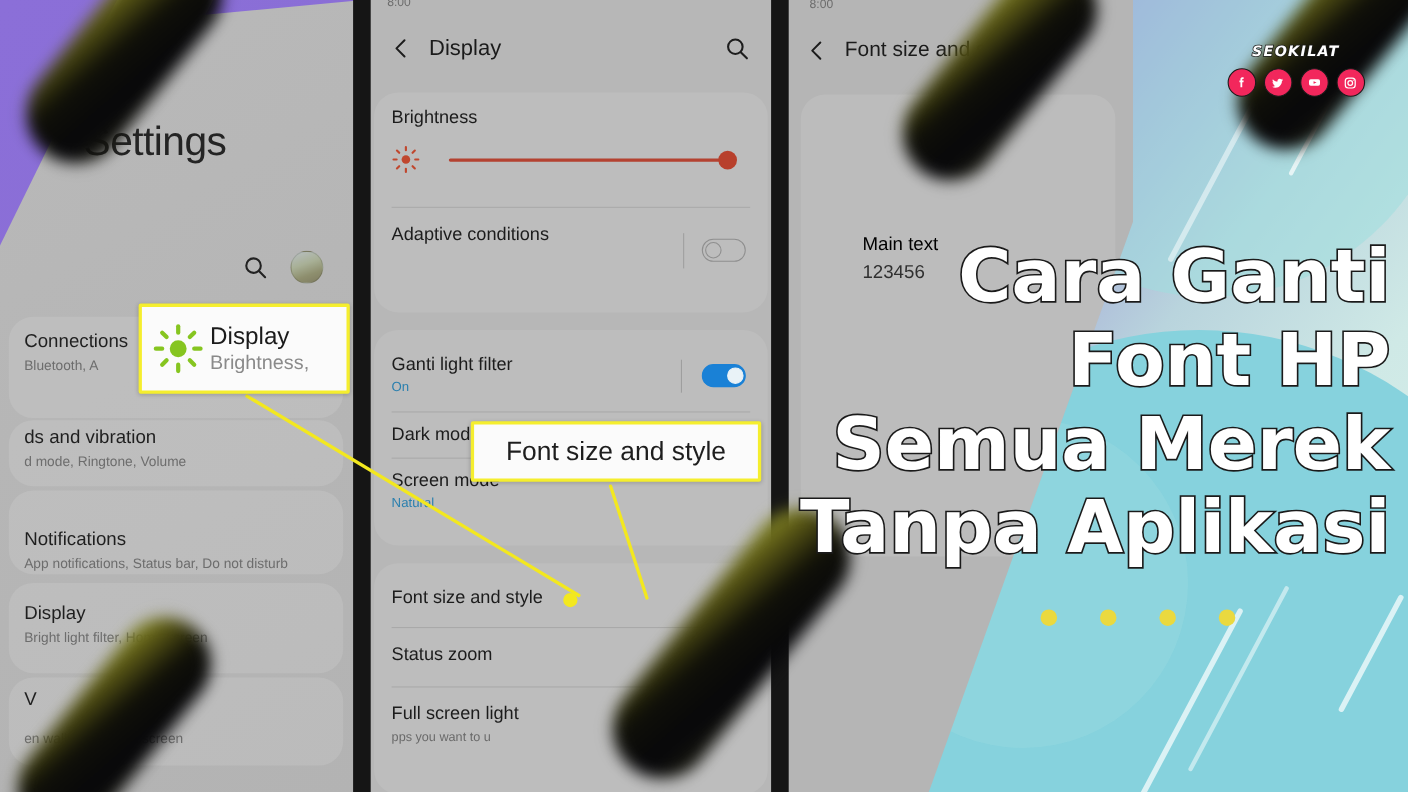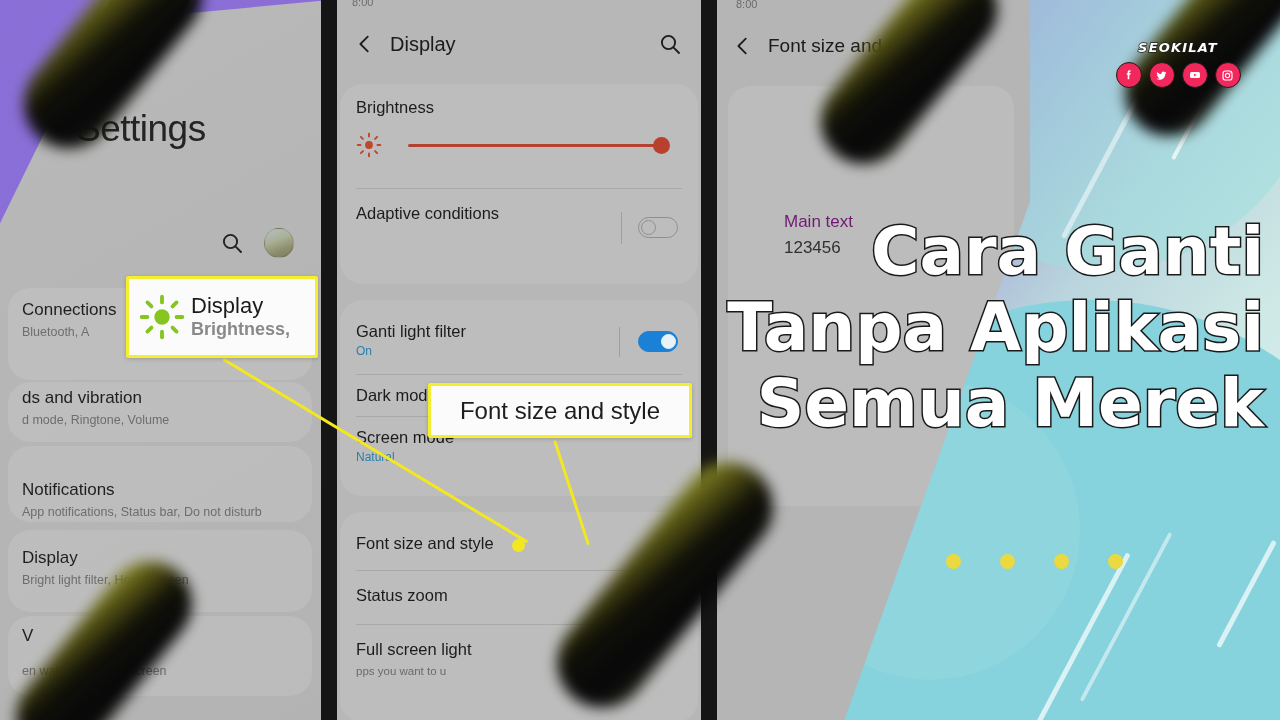--- a/index.html
+++ b/index.html
@@ -154,21 +154,21 @@
   #phone-right { left:710px; width:320px; }
   #phone-right .phone-screen {
     background:#b5b5b5;
     clip-path:polygon(0 0, 100% 0, 100% 28%, 42% 100%, 0 100%);
   }
   .r-appbar { position:absolute; left:0; top:28px; height:36px; display:flex; align-items:center;}
   .r-back { margin-left:22px; width:22px; height:22px;}
   .r-title { margin-left:14px; font-size:19px; color:#1b1b1b;}
   .r-preview { position:absolute; left:18px; top:86px; width:286px; height:420px;
      background:rgba(255,255,255,.10); border-radius:22px;}
-  .r-main { position:absolute; left:74px; top:212px; font-size:17px; color:#701a75;}
+  .r-main { position:absolute; left:74px; top:212px; font-size:17px; color:#000000;}
   .r-nums { position:absolute; left:74px; top:238px; font-size:17px; color:#303030;}
 
   
   .callout {
     position:absolute; z-index:7;
     background:#fbfbfb;
     border:3px solid #f5ee2e;
     border-radius:2px;
     box-shadow:0 1px 4px rgba(0,0,0,.18);
   }
@@ -437,32 +437,33 @@
       <line x1="1.4" y1="12" x2="4.4" y2="12"></line>
         <line x1="19.6" y1="12" x2="22.6" y2="12"></line>
       <line x1="4.4" y1="4.4" x2="6.5" y2="6.5"></line>
         <line x1="17.5" y1="17.5" x2="19.6" y2="19.6"></line>
       <line x1="19.6" y1="4.4" x2="17.5" y2="6.5"></line>
         <line x1="6.5" y1="17.5" x2="4.4" y2="19.6"></line>
     </svg>
   </span>
   <span class="co-text">
     <span class="co-title" style="display:block;">Display</span>
-    <span class="co-sub" style="display:block;font-weight:bold;">Brightness,</span>
+    <span class="co-sub" style="display:block;">Brightness,</span>
   </span>
 </div>
 
 <div class="callout" id="callout-font">
   <span class="co-font-text">Font size and style</span>
 </div>
 
 <div id="title-block">
   <div class="line">Cara Ganti</div>
+  <div class="line">Font HP</div>
+  <div class="line">Semua Merek</div>
   <div class="line">Tanpa Aplikasi</div>
-  <div class="line">Semua Merek</div>
 </div>
 
 <div id="brand">
   <div class="brand-name">SEOKILAT</div>
   <div class="socials">
     <span class="soc">
       <svg width="15" height="15" viewBox="0 0 24 24" fill="#ffffff">
         <path d="M15.4 8.2h-2.1V6.9c0-.6.4-.8.7-.8h1.3V3.6h-1.9c-2.2 0-2.7 1.6-2.7 2.7v1.9H9.2v2.6h1.5V18h2.6v-7.2h1.8l.3-2.6z"></path>
       </svg>
     </span>

